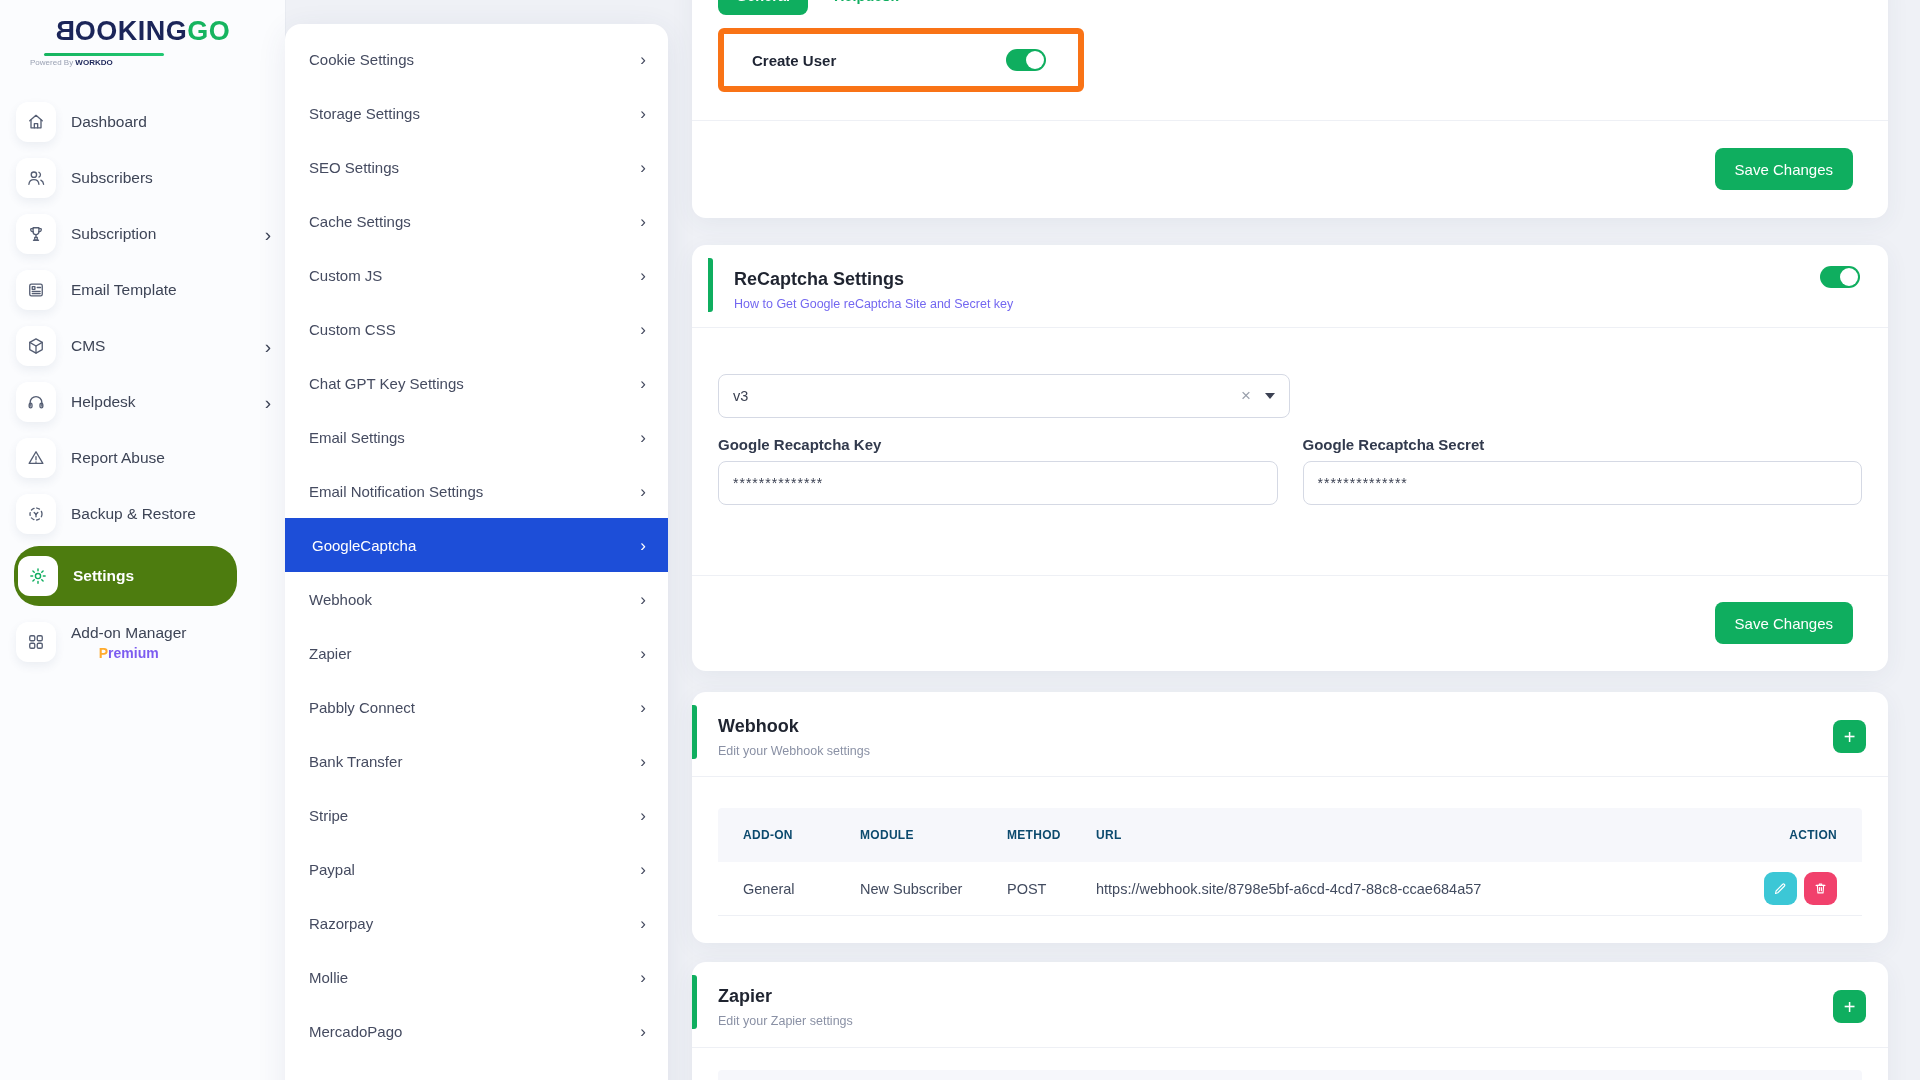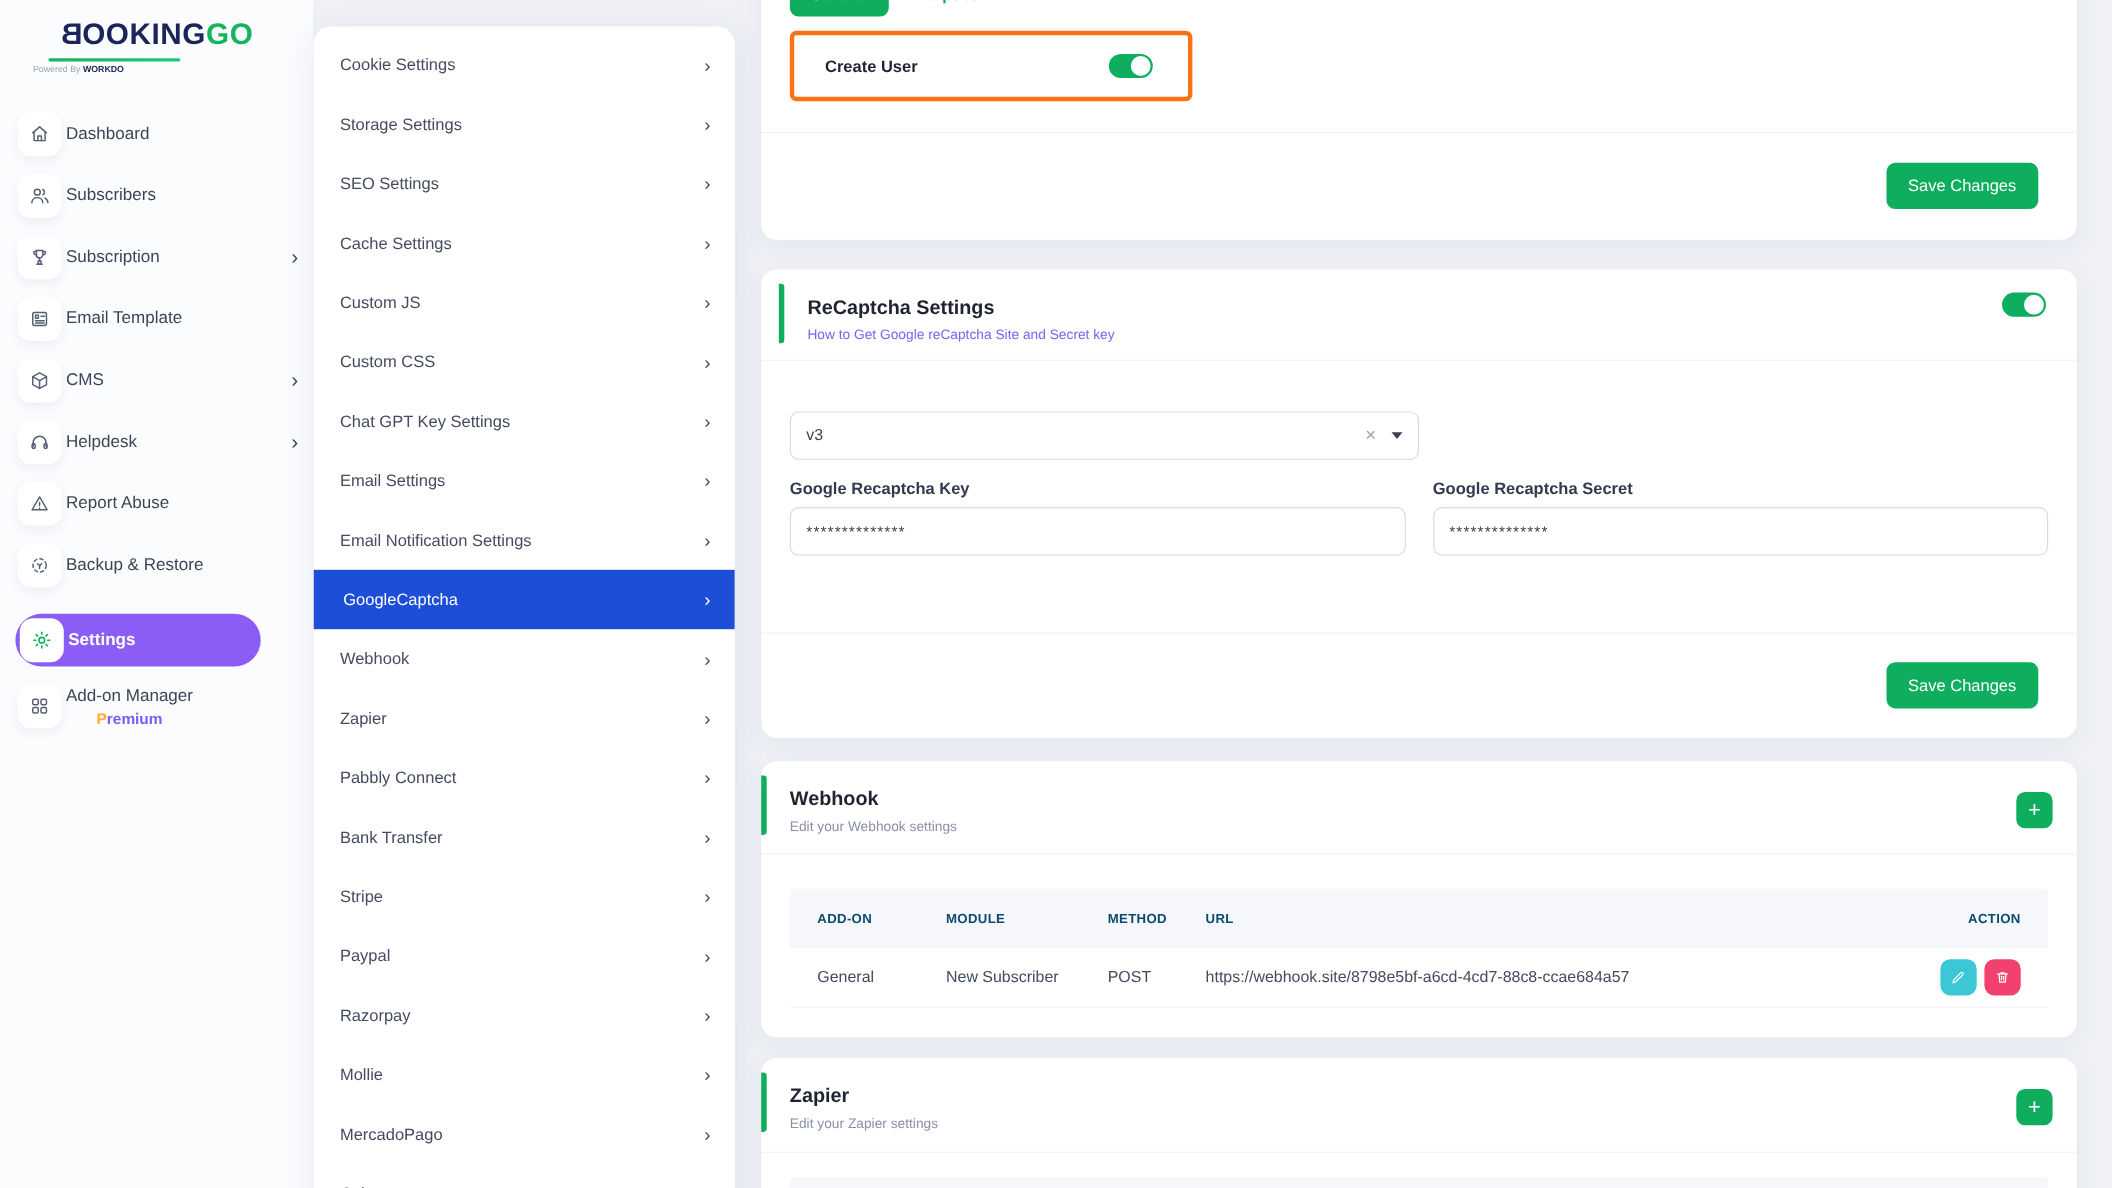--- a/index.html
+++ b/index.html
@@ -17,33 +17,33 @@
   }
   .logo-wrap { padding:16px 30px 0 30px; text-align:center; }
   .logo-line1 { font-size:27px; font-weight:800; letter-spacing:.5px; color:#1b2559; }
   .logo-line1 .flip-b { display:inline-block; transform:scaleX(-1); }
   .logo-line1 .accent { color:#16b45f; }
   .logo-underline { height:3px; background:linear-gradient(90deg,#16b45f,#22c873); border-radius:2px; margin:6px 10px 2px 14px; width:120px; }
   .powered { font-size:8px; color:#9aa1b3; text-align:left; padding-right:44px; }
   .powered b { color:#1b2559; }
   .nav { position:absolute; top:94px; left:0; right:0; }
   .nav-item {
-    height:56px; display:flex; align-items:center; gap:4px;
+    height:56px; display:flex; align-items:center; gap:15px;
     padding-left:16px; cursor:pointer; color:#3d4456;
   }
   .icon-tile {
     width:40px; height:40px; flex:0 0 40px; background:#ffffff; border-radius:12px;
     box-shadow:0 4px 10px rgba(56,71,109,.08); display:flex; align-items:center; justify-content:center;
     color:#555e73;
   }
   .nav-label { font-size:15.5px; font-weight:500; }
   .nav-chevron { margin-left:auto; margin-right:14px; font-size:19px; color:#3d4456; line-height:1; }
   .nav-item.active {
-    height:48px; margin:16px 48px 4px 14px; padding-left:4px;
-    background:#8b5cf6; border-radius:25px; color:#ffffff;
+    height:60px; margin:4px 48px 4px 14px; padding-left:4px;
+    background:#4d7c0f; border-radius:25px; color:#ffffff;
   }
   .nav-item.active .nav-label { font-weight:700; }
   .nav-item.active .icon-tile { box-shadow:none; color:#0fae5f; }
   .nav-item.addon { height:64px; }
   .addon-text { display:flex; flex-direction:column; align-items:center; }
   .premium { font-size:14px; font-weight:700; margin-top:3px; }
   .premium .p-first { color:#ffab2d; }
   .premium .p-rest { color:#7c5cf0; }
 
   
@@ -79,21 +79,21 @@
   
   .card-top { top:-30px; height:248px; }
   .tabs { position:absolute; top:7px; left:26px; display:flex; gap:22px; align-items:center; }
   .tab {
     border:none; background:#0fae5f; color:#fff; font-family:inherit;
     font-size:14.5px; font-weight:600; height:38px; padding:0 18px; border-radius:8px; cursor:pointer;
   }
   .tab-ghost { background:transparent; color:#0fae5f; padding:0 4px; }
   .create-user-box {
     position:absolute; top:58px; left:26px; width:366px; height:64px;
-    border:4px solid #f97316; border-radius:6px; display:flex; align-items:center;
+    border:6px solid #f97316; border-radius:6px; display:flex; align-items:center;
     padding:0 32px 0 28px; justify-content:space-between;
   }
   .create-user-label { font-size:15px; font-weight:700; color:#1e2433; }
   .card-top .divider { position:absolute; top:150px; left:0; right:0; }
   .card-top .btn-green { position:absolute; top:178px; right:35px; }
 
   
   .sec-header { position:relative; padding:24px 26px 0 26px; }
   .sec-accent { position:absolute; left:0; top:13px; width:5px; height:54px; background:#0fae5f; border-radius:0 3px 3px 0; }
   .sec-title { font-size:18px; font-weight:700; color:#1f2430; }

